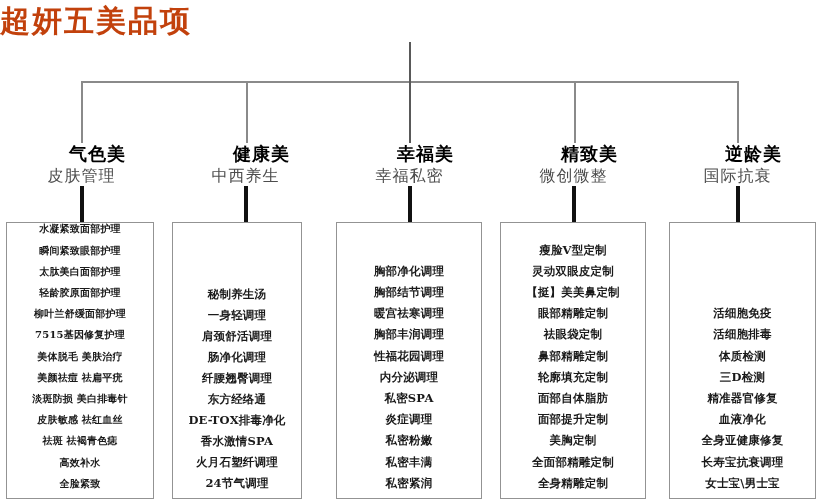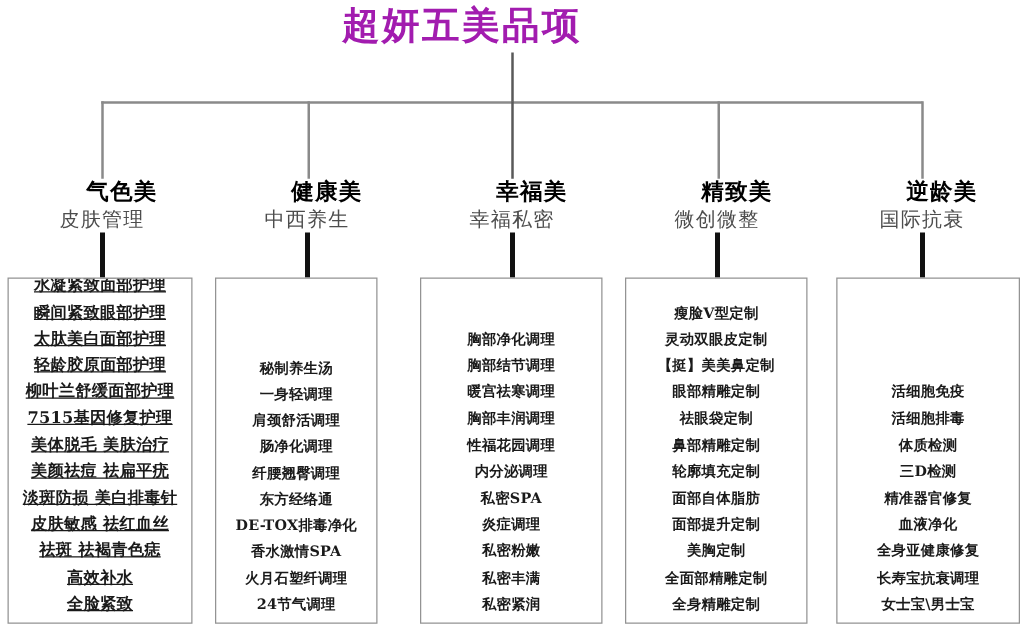--- a/index.html
+++ b/index.html
@@ -15,26 +15,25 @@
     font-family: "DejaVu Serif", "Liberation Serif", serif;
     color: #000;
   }
 
   
   #page-title {
     position: absolute;
     top: 2px;
     left: 0;
     width: 739px;
-    text-align: center;
     font-family: "DejaVu Serif", "Liberation Serif", serif;
     font-weight: bold;
     font-size: 30px;
     letter-spacing: 2px;
-    color: #a21caf;
+    color: #c2410c;
     line-height: 38px;
   }
 
   
   .conn {
     position: absolute;
     background: #595959;
   }
   #stem-top {
     left: 409px;
@@ -138,21 +137,21 @@
   .item {
     font-family: "DejaVu Serif", "Liberation Serif", serif;
     font-weight: bold;
     font-size: 11.5px;
     line-height: 21px;
     color: #1a1a1a;
     text-align: center;
     white-space: nowrap;
     letter-spacing: 0.2px;
   }
-  #box-1 .item { font-size: 13px; line-height: 21.2px; text-decoration: underline; }
+  #box-1 .item { font-size: 10px; line-height: 21.2px; }
   #box-2 .item { font-size: 11.5px; line-height: 21px; }
   #box-3 .item { font-size: 11.5px; line-height: 21.2px; }
   #box-4 .item { font-size: 11.5px; line-height: 21.2px; }
   #box-5 .item { font-size: 11.5px; line-height: 21.2px; }
 </style>
 </head>
 <body>
 
 <div id="page-title">超妍五美品项</div>
 

